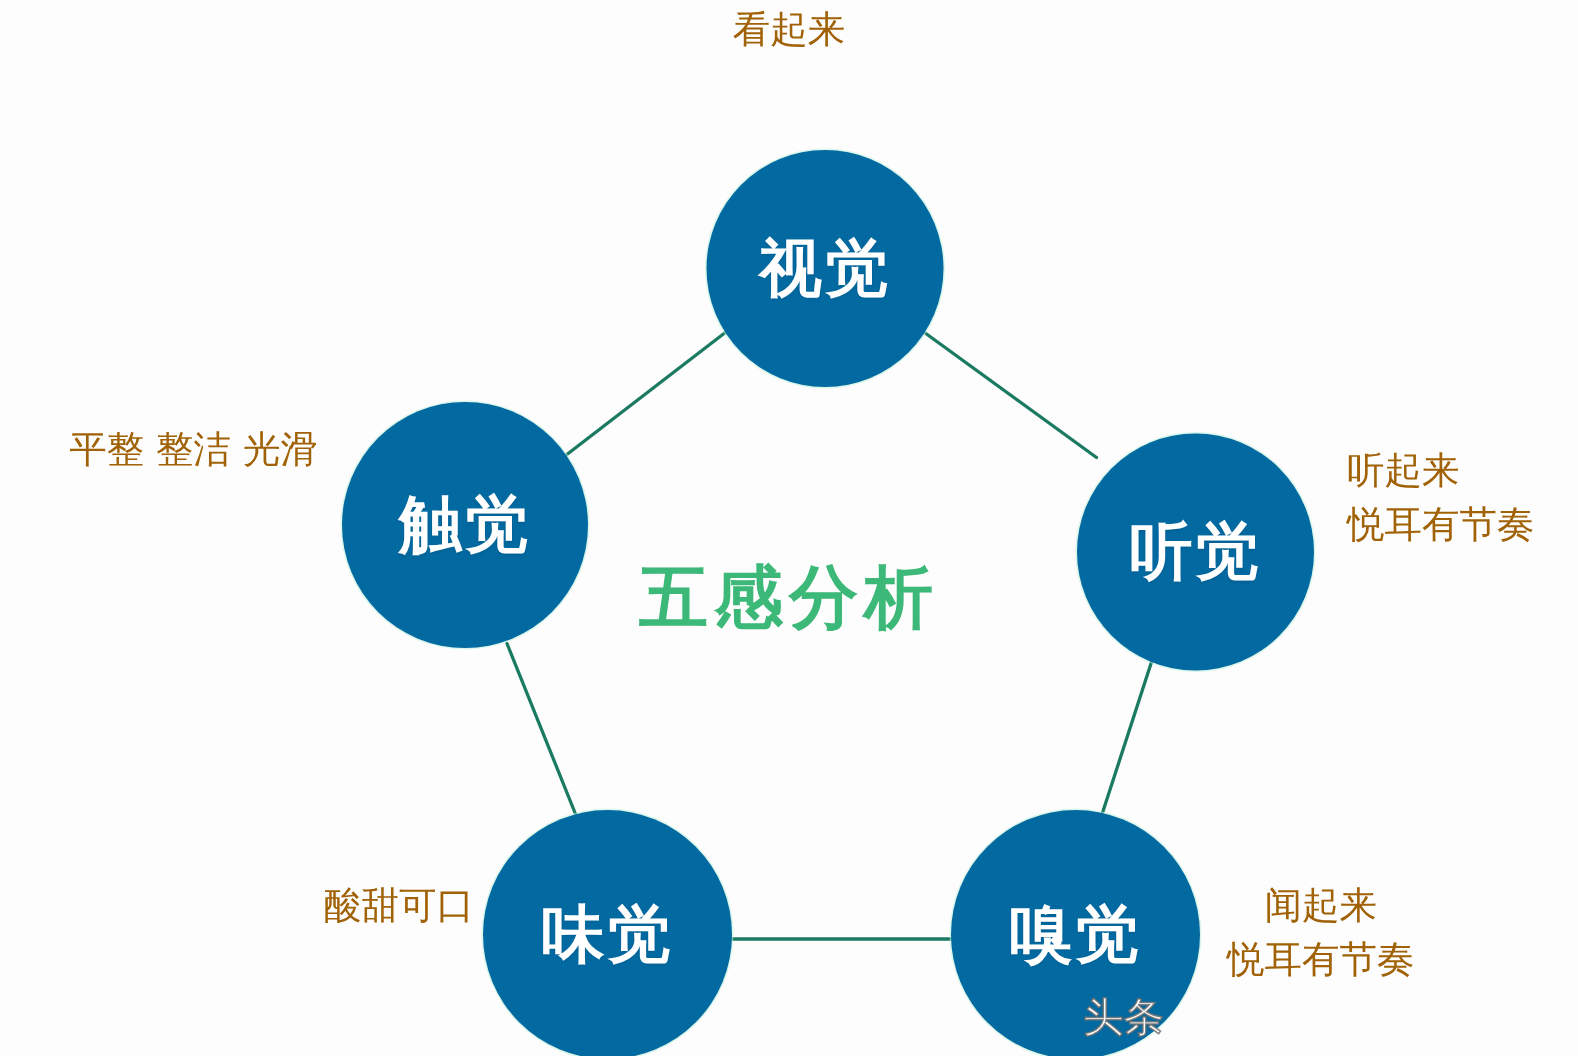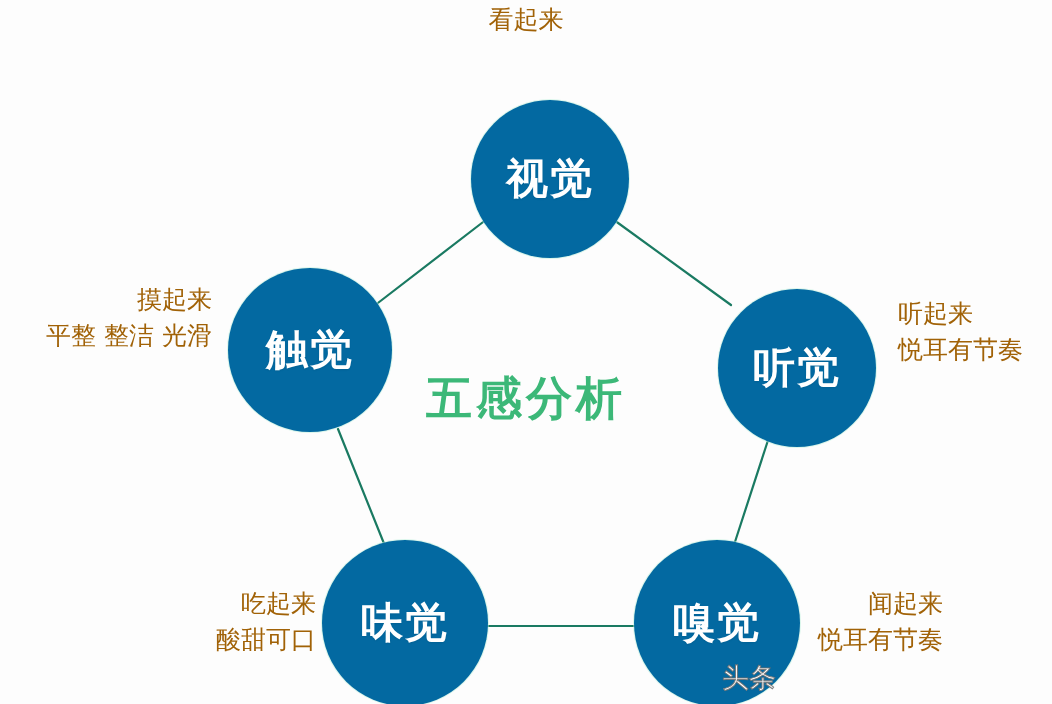--- a/index.html
+++ b/index.html
@@ -106,21 +106,21 @@
   #anno-taste {
     left: 0px;
     top: 586px;
     width: 316px;
     text-align: right;
   }
 
   #anno-smell {
     left: 818px;
     top: 586px;
-    text-align: right;
+    text-align: center;
   }
 
   
   #watermark {
     position: absolute;
     left: 722px;
     top: 660px;
     display: flex;
     align-items: baseline;
     gap: 6px;
@@ -177,26 +177,24 @@
   <div class="anno" id="anno-sight">
     <span class="l1">看起来</span>
   </div>
 
   <div class="anno" id="anno-hearing">
     <span class="l1">听起来</span>
     <span class="l2">悦耳有节奏</span>
   </div>
 
   <div class="anno" id="anno-touch">
-    <span class="l1">摸起来</span>
     <span class="l2">平整 整洁 光滑</span>
   </div>
 
   <div class="anno" id="anno-taste">
-    <span class="l1">吃起来</span>
     <span class="l2">酸甜可口</span>
   </div>
 
   <div class="anno" id="anno-smell">
     <span class="l1">闻起来</span>
     <span class="l2">悦耳有节奏</span>
   </div>
 
   <div id="watermark">
     <span class="wm-brand">头条</span>

